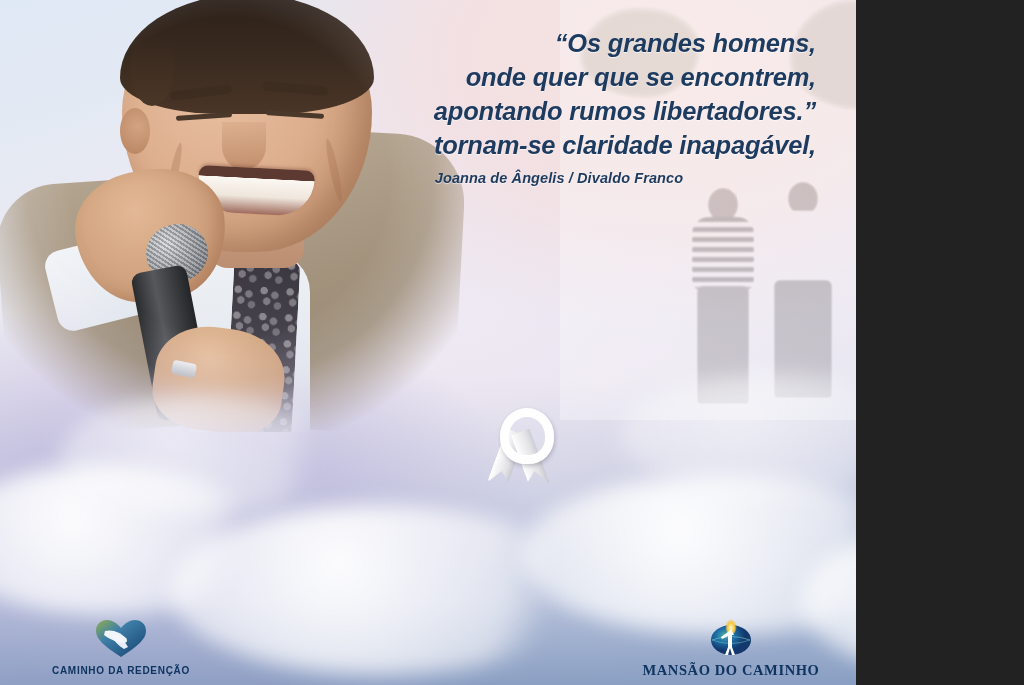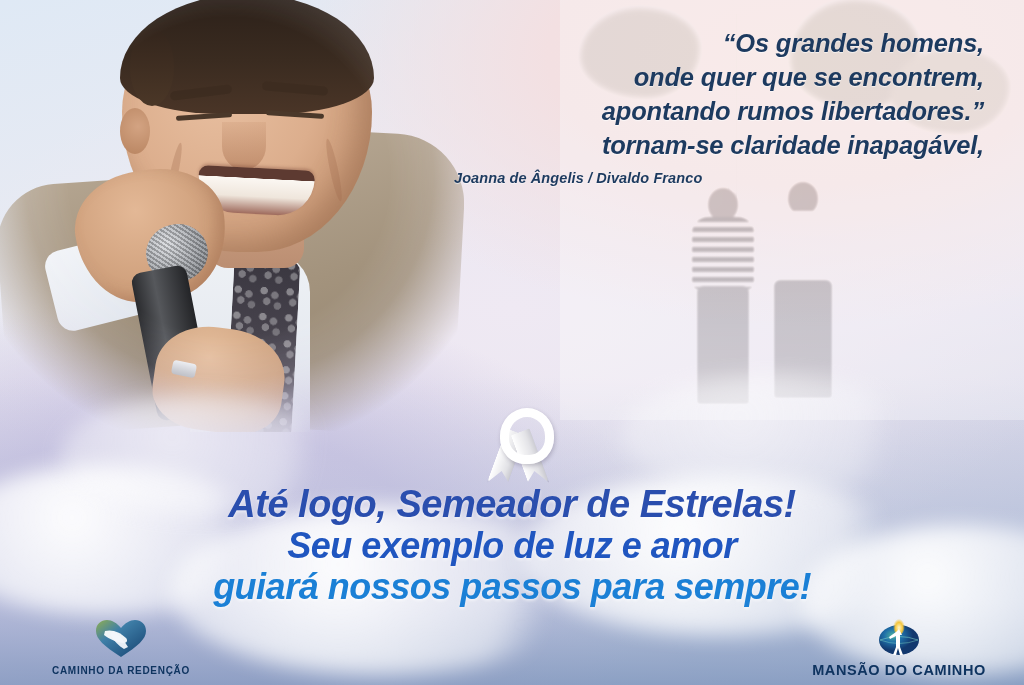--- a/index.html
+++ b/index.html
@@ -3,21 +3,21 @@
 <meta charset="utf-8">
 <title>Memorial Tribute Poster</title>
 <style>
   html, body {
     margin: 0;
     padding: 0;
     background: #222;
   }
   #poster {
     position: relative;
-    width: 1024px;
+    width: 856px;
     height: 685px;
     overflow: hidden;
     font-family: "Liberation Sans", "DejaVu Sans", sans-serif;
     
     background:
       linear-gradient(to bottom,
         rgba(255,255,255,0) 0%,
         rgba(255,255,255,0) 55%,
         rgba(150,170,205,0.45) 88%,
         rgba(120,145,185,0.75) 100%),
@@ -240,23 +240,23 @@
     font-style: italic;
     font-weight: bold;
     font-size: 25.5px;
     line-height: 34px;
     letter-spacing: -0.2px;
     text-shadow: 0 1px 1px rgba(255,255,255,0.65);
   }
   .quote .ln { display: block; white-space: nowrap; }
   .quote-author {
     position: absolute;
-    right: 40px; top: 170px;
+    right: 32px; top: 170px;
     width: 530px;
-    text-align: left;
+    text-align: center;
     color: #1d3a5f;
     font-style: italic;
     font-weight: bold;
     font-size: 14.5px;
     letter-spacing: 0.1px;
     text-shadow: 0 1px 1px rgba(255,255,255,0.6);
   }
 
   
   .clouds { position: absolute; left: 0; right: 0; bottom: 0; height: 330px; pointer-events: none; }
@@ -295,21 +295,21 @@
     letter-spacing: -0.5px;
     text-shadow: 0 2px 3px rgba(255,255,255,0.55);
   }
   .headline .l1 { display: block; font-size: 38px; color: #2a4eae; }
   .headline .l2 { display: block; font-size: 36px; color: #2056c0; }
   .headline .l3 { display: block; font-size: 36px; color: #1b80d6; }
 
   
   .logo-block { position: absolute; bottom: 6px; text-align: center; }
   .logo-left  { left: 6px;  width: 230px; }
-  .logo-right { right: 10px; width: 230px; }
+  .logo-right { right: 10px; width: 230px; font-family: Liberation Serif, serif; }
 
   .heart-logo { width: 54px; height: 40px; margin: 0 auto 3px; display: block; }
   .globe-logo { width: 46px; height: 44px; margin: 0 auto 3px; display: block; }
 
   .logo-line1 {
     font-size: 10.5px; font-weight: bold; letter-spacing: 1.1px;
     color: #17406f; line-height: 13px;
   }
   .logo-line2 {
     font-size: 10px; font-weight: bold; letter-spacing: 0.7px;
@@ -386,25 +386,20 @@
     <span class="ln">tornam-se claridade inapagável,</span>
   </div>
   <div class="quote-author">Joanna de Ângelis / Divaldo Franco</div>
 
   <div class="ribbon">
     <div class="band l"></div>
     <div class="band r"></div>
     <div class="loop"></div>
   </div>
 
-  <div class="headline">
-    <span class="l1">Até logo, Semeador de Estrelas!</span>
-    <span class="l2">Seu exemplo de luz e amor</span>
-    <span class="l3">guiará nossos passos para sempre!</span>
-  </div>
 
   <div class="logo-block logo-left">
     <svg class="heart-logo" viewBox="0 0 54 40">
       <defs>
         <linearGradient id="hg" x1="0" y1="0" x2="1" y2="1">
           <stop offset="0%" stop-color="#8fae52"></stop>
           <stop offset="35%" stop-color="#3f7fa8"></stop>
           <stop offset="100%" stop-color="#14406e"></stop>
         </linearGradient>
       </defs>

